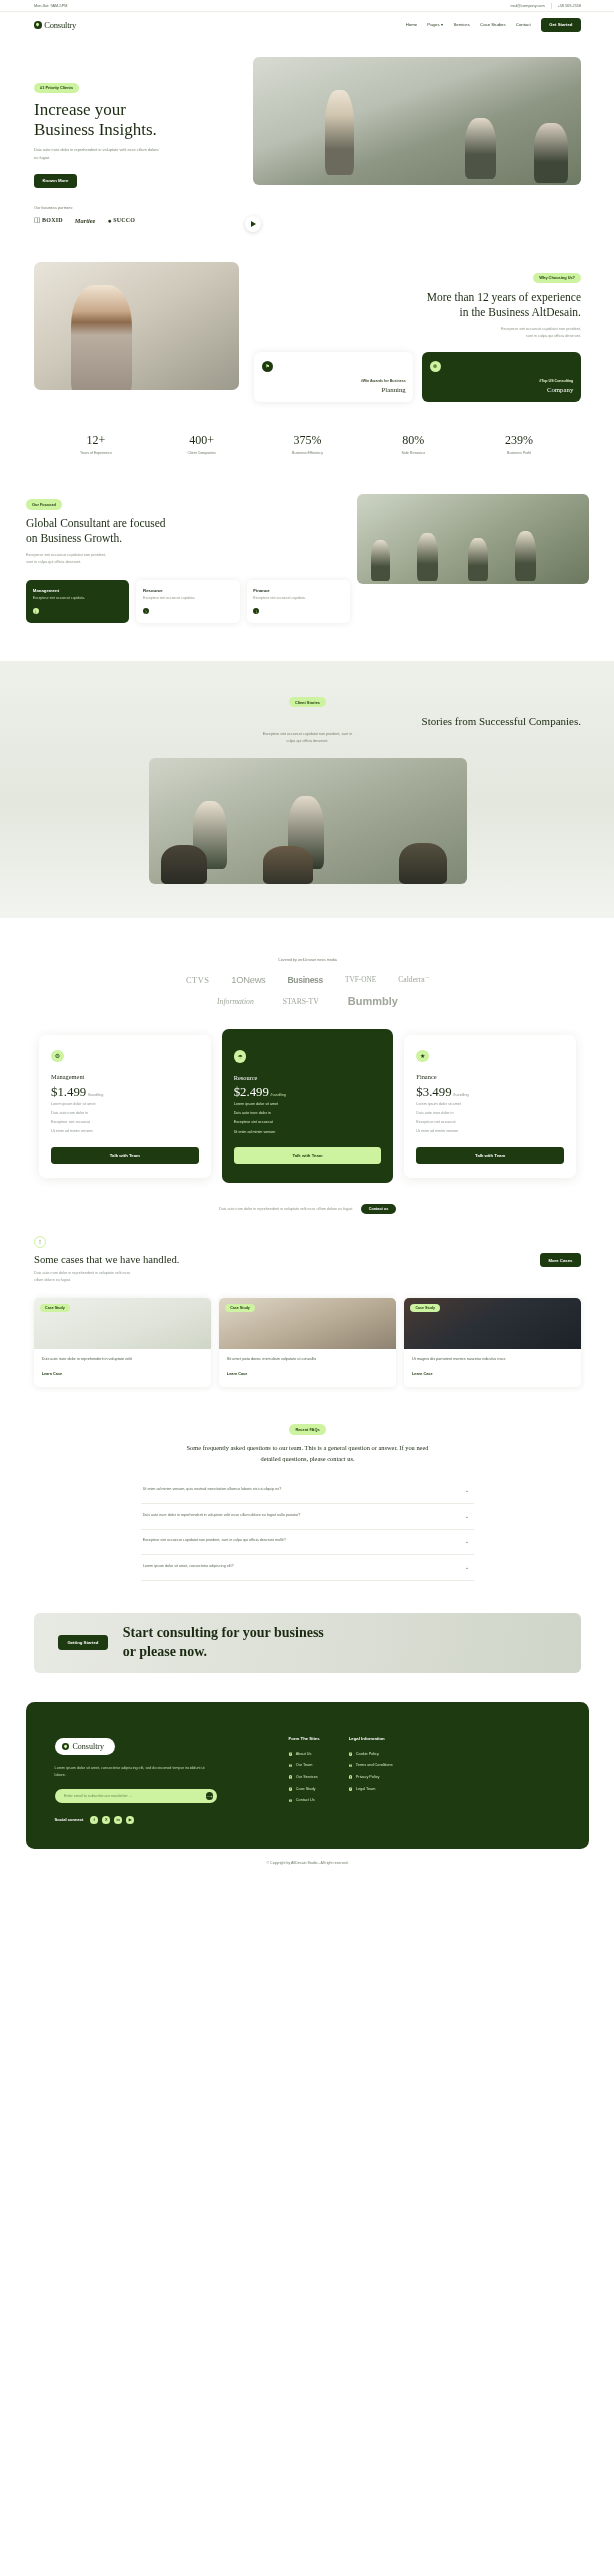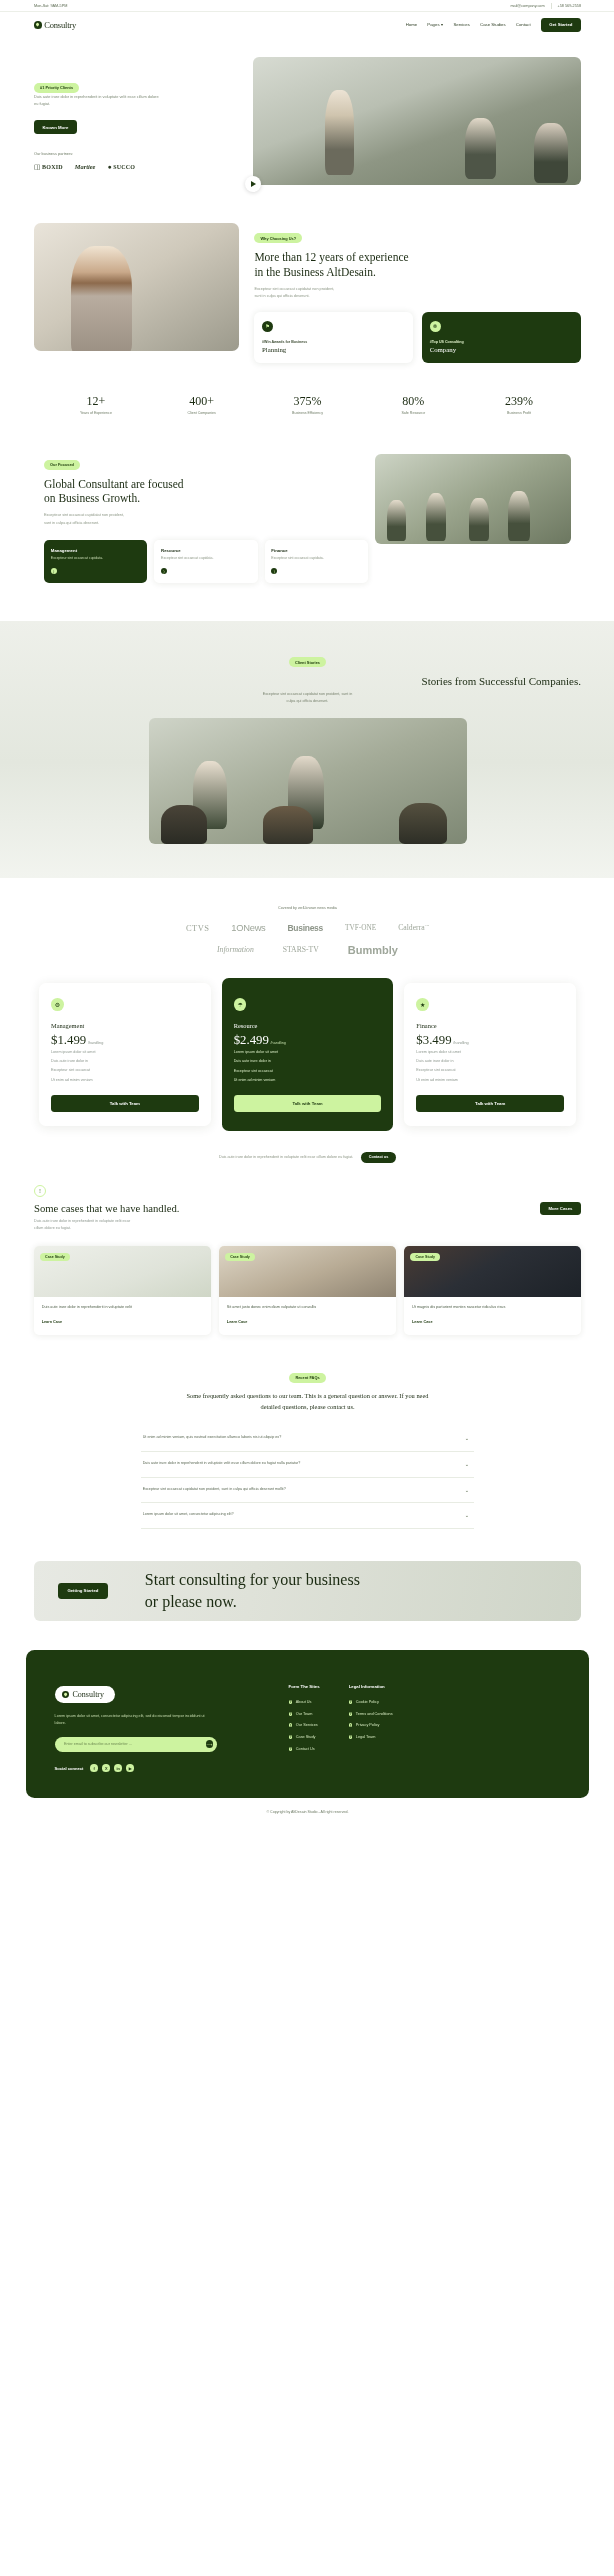--- a/index.html
+++ b/index.html
@@ -79,21 +79,21 @@
   .play-btn {
     position:absolute; left:-7.7px; bottom:-7.7px;
     width:16px; height:16px; border-radius:50%; background:#fff;
     display:flex; align-items:center; justify-content:center;
     box-shadow:0 0.9px 4.3px rgba(0,0,0,.16); cursor:pointer;
   }
   .play-btn:after{ content:""; width:0;height:0;
     border-left:5.1px solid #1e3a10; border-top:3.4px solid transparent; border-bottom:3.4px solid transparent; margin-left:1.7px;}
 
   
-  .why { display:flex; gap:15.4px; padding:38px 34px 0; }
+  .why { display:flex; gap:15.4px; padding:38px 34px 0;text-align:right; }
   .why-img {
     width:205px; height:128px; border-radius:6.8px; overflow:hidden; position:relative;
     background:linear-gradient(150deg,#e9e4da 0%,#cfc9bb 45%,#9c9a8c 100%);
   }
   .why-img:before{
     content:""; position:absolute; left:18%; top:18%; width:61px;height:109px;
     border-radius:38% 38% 10% 10%;
     background:linear-gradient(180deg,#f0e4d2 0%,#c9a98a 24%,#8d6a4c 34%,#b9ada0 46%,#9a8f82 100%);
   }
   .why-right { flex:1; padding-top:5.1px; }
@@ -118,21 +118,21 @@
   .wtitle { font-family:"Liberation Serif",serif; font-size:6.8px; color:#1b2b12; margin-top:2.6px; }
   .wcard.dark .wtitle { color:#fff; }
 
   
   .stats { display:flex; justify-content:space-between; padding:31px 43px 0; }
   .stat { text-align:center; flex:1; }
   .stat .num { font-family:"Liberation Serif",serif; font-size:12px; color:#1b2b12; }
   .stat .lbl { font-size:3.6px; color:#6f7c66; margin-top:2.6px; }
 
   
-  .focused { display:flex; gap:7px; padding:39px 44px 0; }
+  .focused { display:flex; gap:7px; padding:39px 26px 0; }
   .focused-left { width:324px; }
   .fcards { display:flex; gap:6.8px; margin-top:13.7px; }
   .fcard {
     flex:1; border-radius:5.1px; padding:7.7px 6.8px 8.5px; background:#fff;
     box-shadow:0 0.9px 6px rgba(40,60,25,.09);
   }
   .fcard.dark { background:#1e3a10; box-shadow:none; }
   .fc-title { font-size:4.3px; font-weight:bold; color:#22311a; }
   .fcard.dark .fc-title { color:#fff; }
   .fc-desc { font-size:3.5px; line-height:1.65; color:#8d9786; margin-top:2.6px; }
@@ -159,21 +159,21 @@
     font-weight:normal; margin:7.7px 0 4.3px;text-align:right;
   }
   .stories p { font-size:3.7px; line-height:1.8; color:#79836f; }
   .stories-img {
     margin:13.7px auto 0; width:318px; height:126px; border-radius:6px; overflow:hidden;
     position:relative; background:linear-gradient(160deg,#cfd4c8 0%,#a4ab98 50%,#7e8874 100%);
   }
   .stories-img .sfig { position:absolute; border-radius:42% 42% 12% 12%; }
 
   
-  .media { padding:28px 34px 0; text-align:center; }
+  .media { padding:40px 34px 0; text-align:center; }
   .media .cap { font-size:3.7px; color:#707c68; }
   .media .row {
     display:flex; justify-content:center; align-items:center;
     gap:22px; margin-top:12px; color:#9ea69a;
   }
   .media .row.r2 { gap:29px; margin-top:10.2px; }
   .m1 { font-family:"Liberation Serif",serif; font-size:8.5px; letter-spacing:0.4px; }
   .m2 { font-size:9.4px; font-weight:normal; letter-spacing:-0.3px; }
   .m3 { font-family:"Liberation Sans",sans-serif; font-size:8.5px; font-weight:bold; letter-spacing:-0.3px; color:#8d9589; }
   .m4 { font-family:"Liberation Serif",serif; font-size:7.3px; }
@@ -258,22 +258,22 @@
   .consult {
     margin:32px 34px 0; height:60px; border-radius:6px; overflow:hidden;
     position:relative; display:flex; align-items:center;
     background:linear-gradient(100deg,#e7e9e3 0%,#dfe2d9 40%,#cfd5c8 100%);
   }
   .consult .btn-get {
     margin-left:24px; background:#1e3a10; color:#fff; font-size:4.3px; font-weight:bold;
     padding:5.1px 9.4px; border-radius:3.4px; border:none; cursor:pointer;
   }
   .consult h2 {
-    font-family:"Liberation Serif",serif; font-size:16px; color:#1b2b12;
-    font-weight:normal; line-height:1.35; margin-left:37px;
+    font-family:"Liberation Serif",serif; font-size:14px; color:#1b2b12;
+    font-weight:bold; line-height:1.35; margin-left:15px;
   }
 
   
   .footer {
     margin:29px 25.6px 0; background:#1e3a10; border-radius:8.5px;
     padding:34px 29px 25.6px; color:#e5f2d6;
   }
   .f-row { display:flex; gap:29px; }
   .f-brand { width:205px; }
   .f-logo {
@@ -345,20 +345,24 @@
     <span class="item">
         <span>Contact</span>
       </span>
     <button class="btn-dark">Get Started</button>
   </div>
 </div>
 
 <div class="hero">
   <div class="hero-left">
     <span class="pill">#1 Priority Clients</span>
+    <h1 class="hero-title">
+      <span>Increase your</span><br>
+      <span>Business Insights.</span>
+    </h1>
     <div class="hero-sub">Duis aute irure dolor in reprehenderit in voluptate velit esse cillum dolore eu fugiat.</div>
     <div class="hero-btn"><button class="btn-dark">Known More</button></div>
     <div class="partners-label">Our business partners:</div>
     <div class="partners">
       <span class="plogo">
           <span class="glyph">◫</span>
           <span class="txt">BOXID</span>
         </span>
       <span class="plogo">
           <span class="script">Martiee</span>

